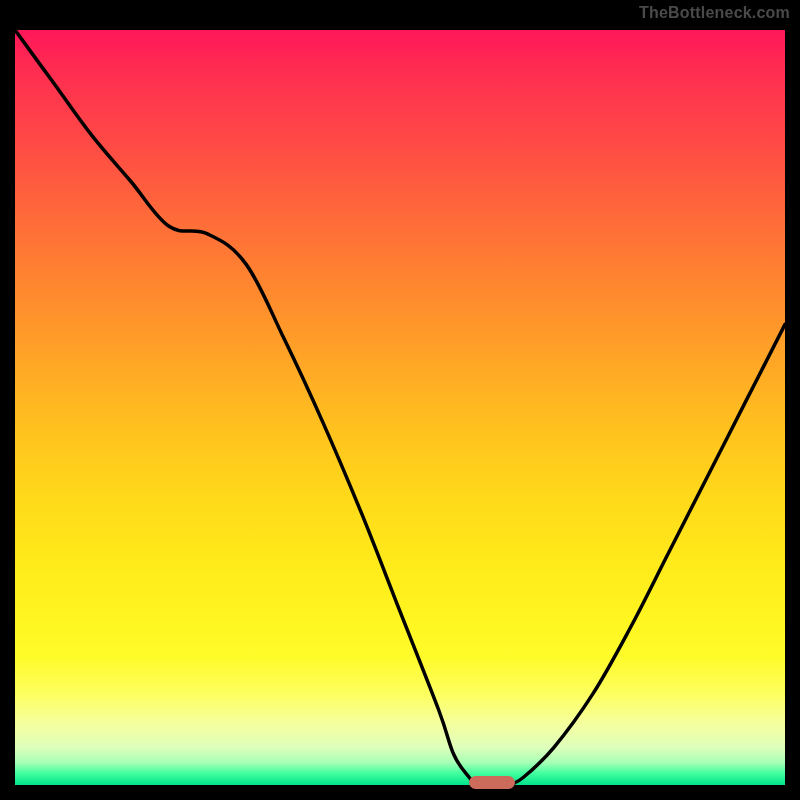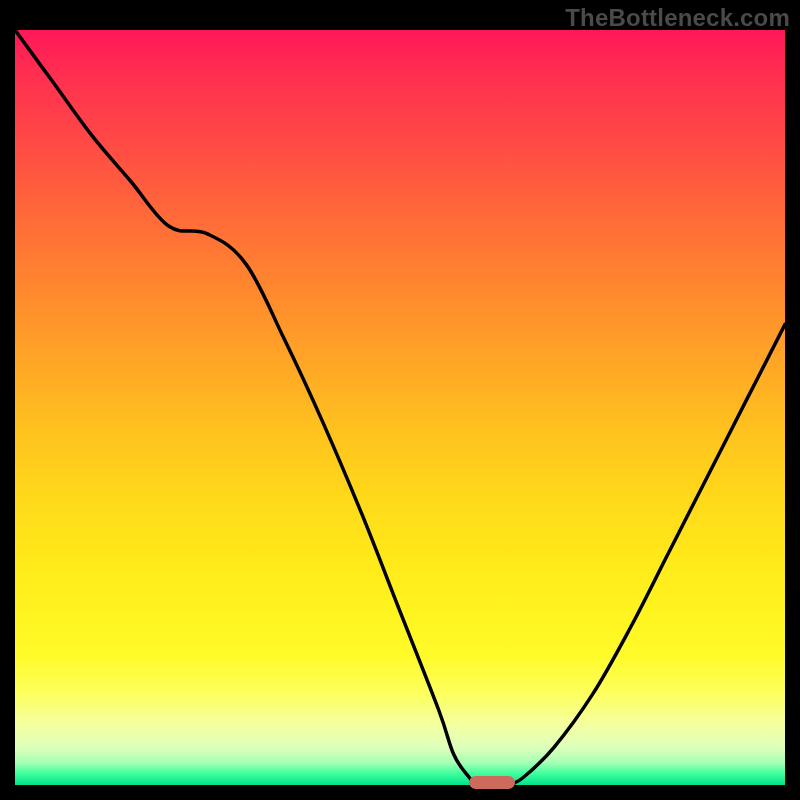--- a/index.html
+++ b/index.html
@@ -14,21 +14,21 @@
   .container {
     position: relative;
     width: 800px;
     height: 800px;
   }
   .watermark {
     position: absolute;
     top: 4px;
     right: 10px;
     color: #4a4a4a;
-    font-size: 24px;
+    font-size: 16px;
     font-weight: 600;
     letter-spacing: 0.2px;
     z-index: 10;
   }
   .plot-area {
     position: absolute;
     left: 15px;
     top: 30px;
     width: 770px;
     height: 755px;

